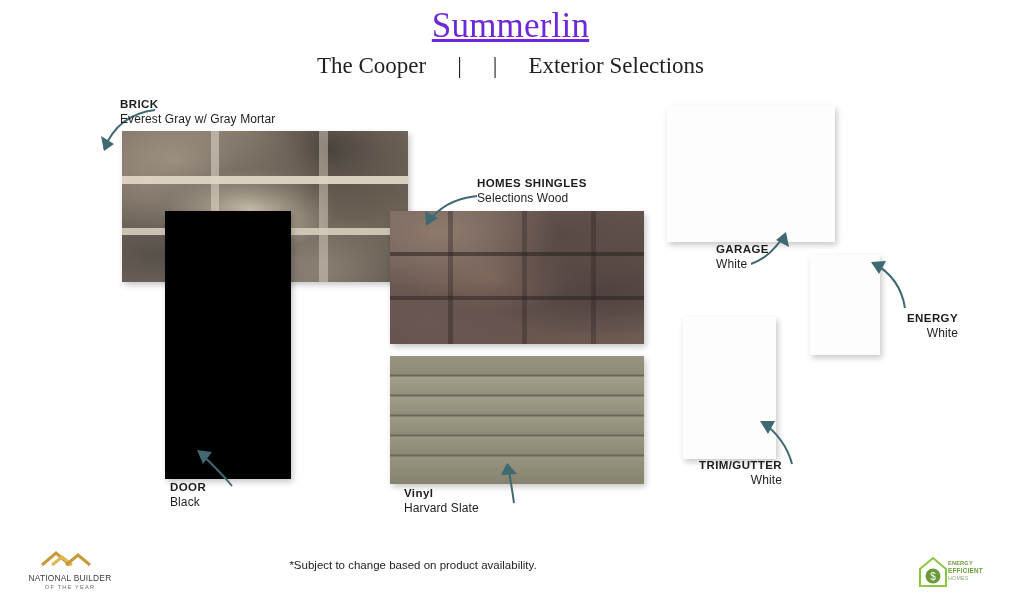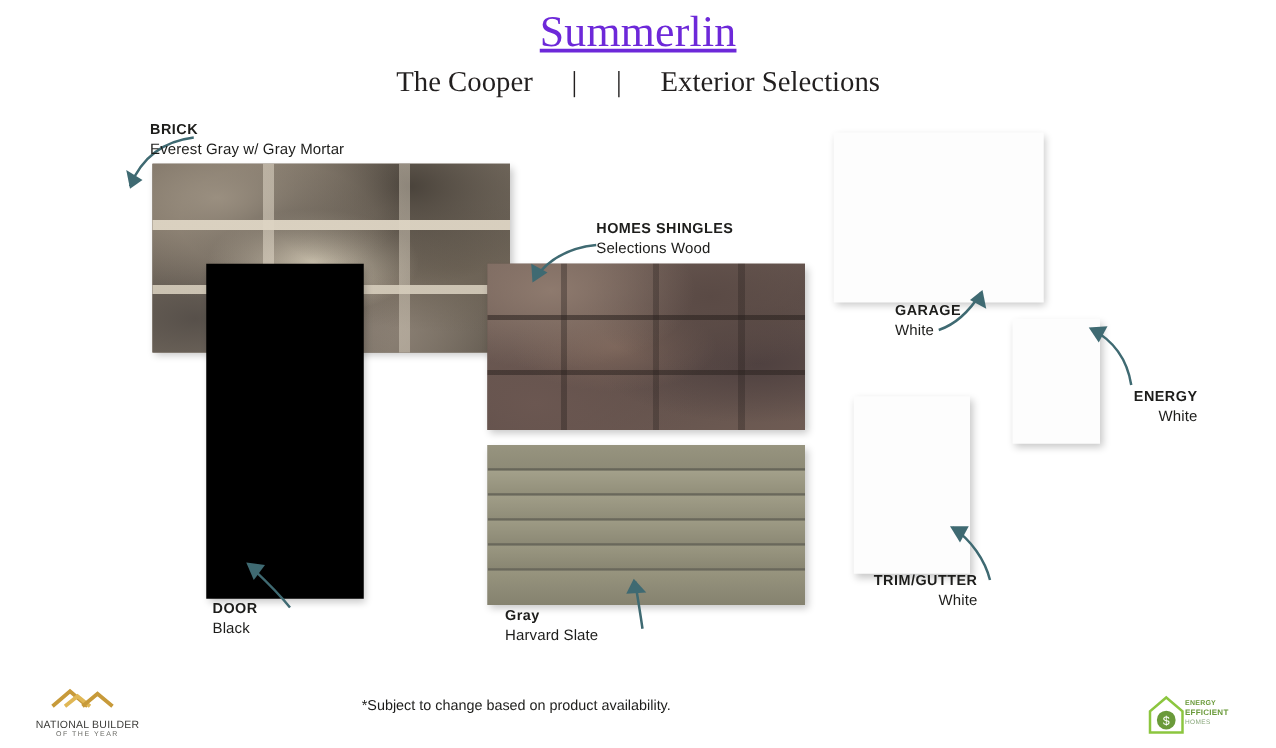--- a/index.html
+++ b/index.html
@@ -255,21 +255,21 @@
   <div class="title">TRIM/GUTTER</div>
   <div class="value">White</div>
 </div>
 
 <div class="label" id="label-door">
   <div class="title">DOOR</div>
   <div class="value">Black</div>
 </div>
 
 <div class="label" id="label-vinyl">
-  <div class="title">Gray</div>
+  <div class="title">Vinyl</div>
   <div class="value">Harvard Slate</div>
 </div>
 
 <div id="footer-note">*Subject to change based on product availability.</div>
 
 <div id="logo-left">
   <svg width="96" height="20" viewBox="0 0 96 20">
     <path d="M20 17 L34 5 L48 17" fill="none" stroke="#c79a3a" stroke-width="3"></path>
     <path d="M30 17 L40 9 L50 17" fill="none" stroke="#e0b755" stroke-width="3"></path>
     <path d="M44 17 L56 7 L68 17" fill="none" stroke="#c79a3a" stroke-width="3"></path>

